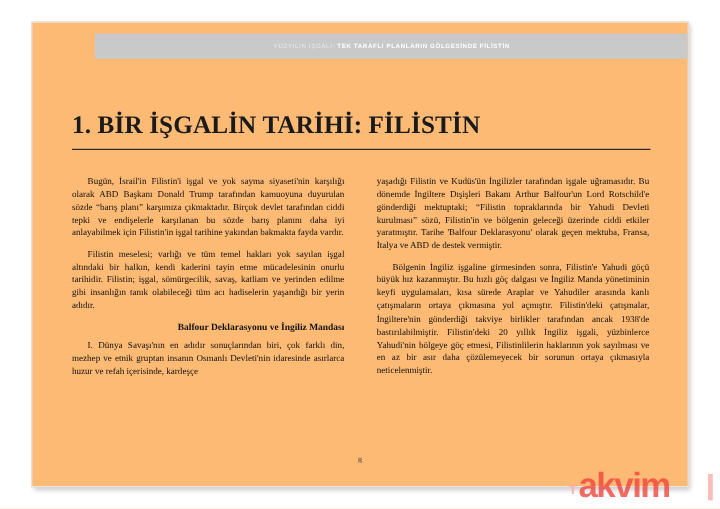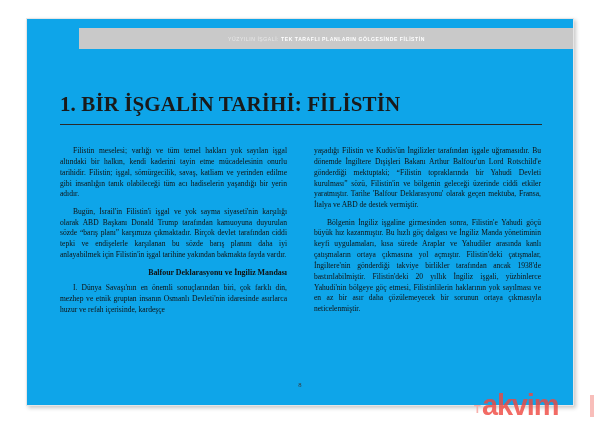--- a/index.html
+++ b/index.html
@@ -15,21 +15,21 @@
     position: relative;
   }
 
   
   #page-sheet {
     position: absolute;
     left: 26px;
     top: 18px;
     width: 548px;
     height: 388px;
-    background: #0ea5e9;
+    background: #fdba74;
     box-shadow: 2px 2px 4px rgba(0,0,0,0.22);
     border: 1px solid #e6e6e6;
     box-sizing: border-box;
     overflow: hidden;
   }
 
   
   #running-header {
     position: absolute;
     left: 52px;
@@ -177,24 +177,24 @@
   </div>
 
   <div id="chapter-title-wrap">
     <h1 id="chapter-title">1. BİR İŞGALİN TARİHİ: FİLİSTİN</h1>
     <div id="title-rule"></div>
   </div>
 
   <div id="body-columns">
 
     <div class="column">
+      <p class="para">Bugün, İsrail'in Filistin'i işgal ve yok sayma siyaseti'nin karşılığı olarak ABD Başkanı Donald Trump tarafından kamuoyuna duyurulan sözde “barış planı” karşımıza çıkmaktadır. Birçok devlet tarafından ciddi tepki ve endişelerle karşılanan bu sözde barış planını daha iyi anlayabilmek için Filistin'in işgal tarihine yakından bakmakta fayda vardır.</p>
       <p class="para">Filistin meselesi; varlığı ve tüm temel hakları yok sayılan işgal altındaki bir halkın, kendi kaderini tayin etme mücadelesinin onurlu tarihidir. Filistin; işgal, sömürgecilik, savaş, katliam ve yerinden edilme gibi insanlığın tanık olabileceği tüm acı hadiselerin yaşandığı bir yerin adıdır.</p>
-      <p class="para">Bugün, İsrail'in Filistin'i işgal ve yok sayma siyaseti'nin karşılığı olarak ABD Başkanı Donald Trump tarafından kamuoyuna duyurulan sözde “barış planı” karşımıza çıkmaktadır. Birçok devlet tarafından ciddi tepki ve endişelerle karşılanan bu sözde barış planını daha iyi anlayabilmek için Filistin'in işgal tarihine yakından bakmakta fayda vardır.</p>
       <h2 class="subhead">Balfour Deklarasyonu ve İngiliz Mandası</h2>
-      <p class="para">I. Dünya Savaşı'nın en önemli sonuçlarından biri, çok farklı din, mezhep ve etnik gruptan insanın Osmanlı Devleti'nin idaresinde asırlarca huzur ve refah içerisinde, kardeşçe</p>
+      <p class="para">I. Dünya Savaşı'nın en adıdır sonuçlarından biri, çok farklı din, mezhep ve etnik gruptan insanın Osmanlı Devleti'nin idaresinde asırlarca huzur ve refah içerisinde, kardeşçe</p>
     </div>
 
     <div class="column">
       <p class="para no-indent">yaşadığı Filistin ve Kudüs'ün İngilizler tarafından işgale uğramasıdır. Bu dönemde İngiltere Dışişleri Bakanı Arthur Balfour'un Lord Rotschild'e gönderdiği mektuptaki; “Filistin topraklarında bir Yahudi Devleti kurulması” sözü, Filistin'in ve bölgenin geleceği üzerinde ciddi etkiler yaratmıştır. Tarihe 'Balfour Deklarasyonu' olarak geçen mektuba, Fransa, İtalya ve ABD de destek vermiştir.</p>
       <p class="para">Bölgenin İngiliz işgaline girmesinden sonra, Filistin'e Yahudi göçü büyük hız kazanmıştır. Bu hızlı göç dalgası ve İngiliz Manda yönetiminin keyfi uygulamaları, kısa sürede Araplar ve Yahudiler arasında kanlı çatışmaların ortaya çıkmasına yol açmıştır. Filistin'deki çatışmalar, İngiltere'nin gönderdiği takviye birlikler tarafından ancak 1938'de bastırılabilmiştir. Filistin'deki 20 yıllık İngiliz işgali, yüzbinlerce Yahudi'nin bölgeye göç etmesi, Filistinlilerin haklarının yok sayılması ve en az bir asır daha çözülemeyecek bir sorunun ortaya çıkmasıyla neticelenmiştir.</p>
     </div>
 
   </div>
 
   <div id="page-number">8</div>

